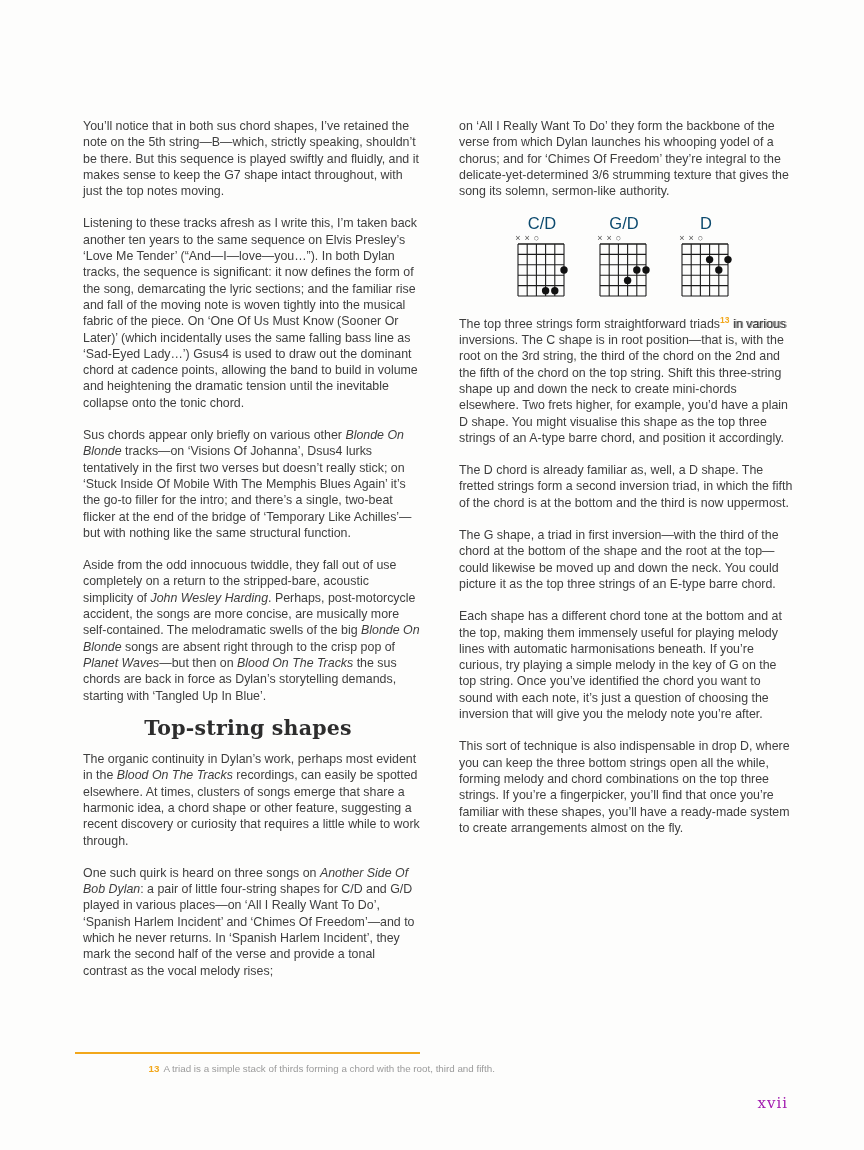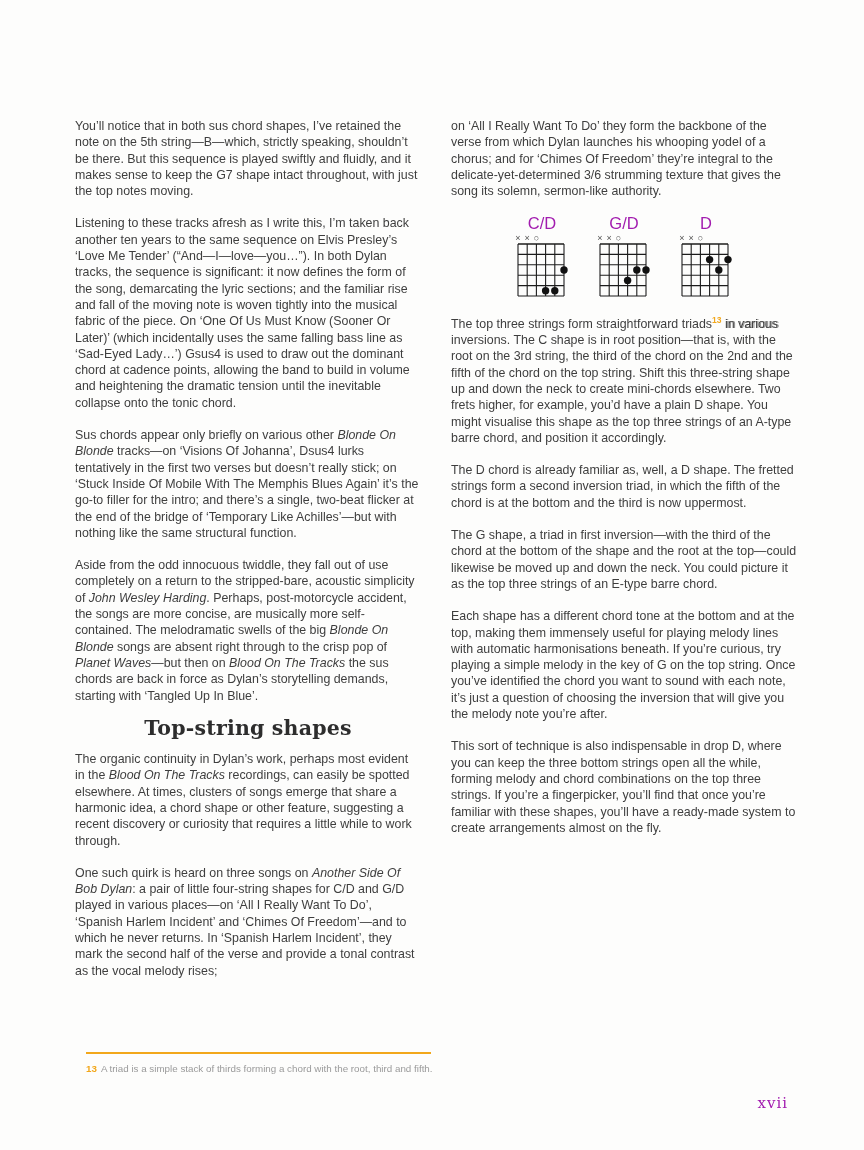--- a/index.html
+++ b/index.html
@@ -6,35 +6,35 @@
   .page {
     position:relative; width:864px; height:1150px;
     background:#fdfdfc; overflow:hidden;
     font-family:"Liberation Sans", sans-serif;
     color:#3e3e3e;
     --accent:#f2a71b;
   }
   .col { position:absolute; top:118px; width:346px; font-size:12.4px; line-height:16.3px; }
   .col-left  { left:75px; }
   .col-right { left:451px; }
-  p.body-p { margin:0 0 16px 0; }
+  p.body-p { margin:0 0 16px 8px; }
   .i { font-style:italic; }
   sup.fn { color:var(--accent); font-weight:bold; font-size:8.5px; line-height:0; vertical-align:super; }
   .ghost { text-shadow:1.3px 0 0 rgba(62,62,62,0.55); }
   h2.section-heading {
     font-family:"DejaVu Serif", serif; font-weight:bold;
     font-size:20.5px; color:#2d2d2d; letter-spacing:0.2px;
     margin:13px 0 15px 0;
     text-align:center;
   }
   .chord-figure { display:flex; justify-content:center; gap:22px; margin:4px 0 14px 0; }
   .chord { width:60px; text-align:center; }
-  .chord-name { font-size:16.5px; color:#a21caf; margin-bottom:0; }
+  .chord-name { font-size:16.5px; color:#0c4a6e; margin-bottom:0; }
   .chord svg { display:block; margin:0 auto; }
-  .footnote-block { position:absolute; left:86px; top:1052px; width:420px; }
+  .footnote-block { position:absolute; left:75px; top:1052px; width:420px;text-align:right; }
   .footnote-rule { width:345px; height:2px; background:var(--accent); margin-bottom:9px; }
   .footnote-line { font-size:9.8px; line-height:12px; color:#9a9a9a; }
   .footnote-marker { color:var(--accent); font-weight:bold; margin-right:4px; }
   .page-number {
     position:absolute; top:1094px; right:76px;
     font-family:"DejaVu Serif", serif; font-size:15px;
     color:#a21caf; letter-spacing:1px;
   }
 </style>
 </head>

